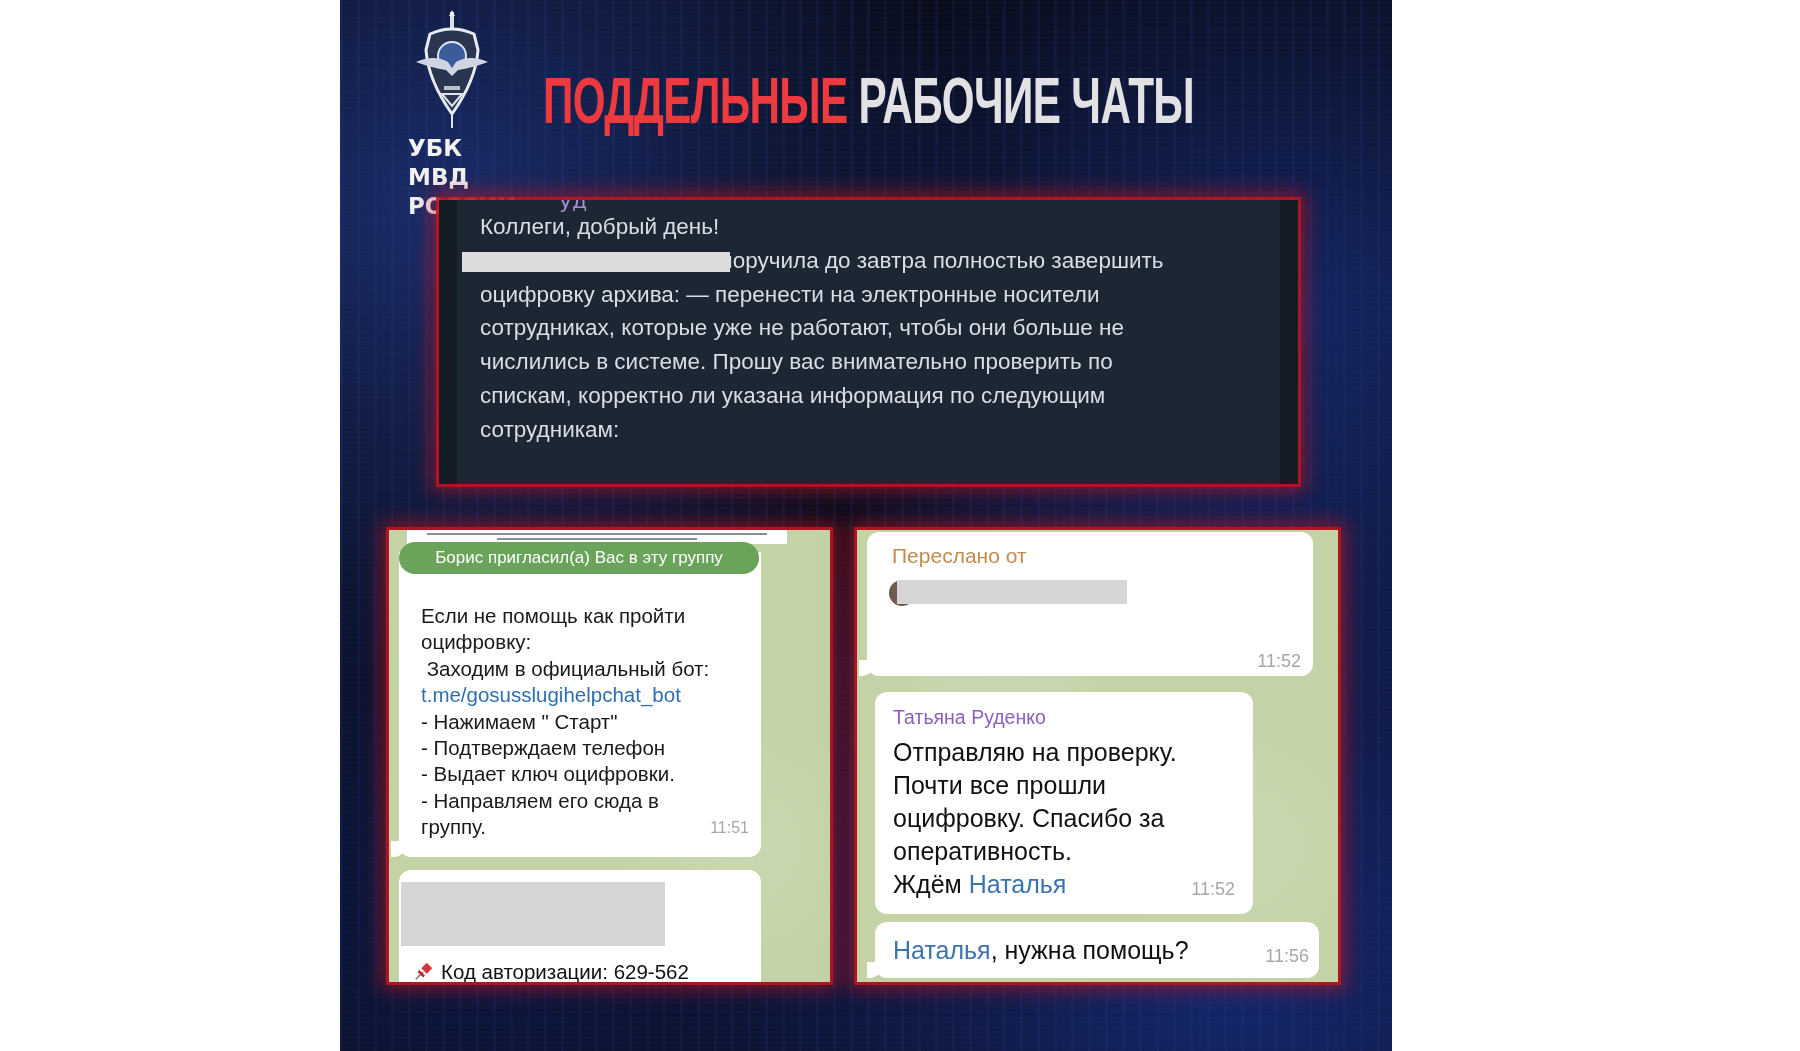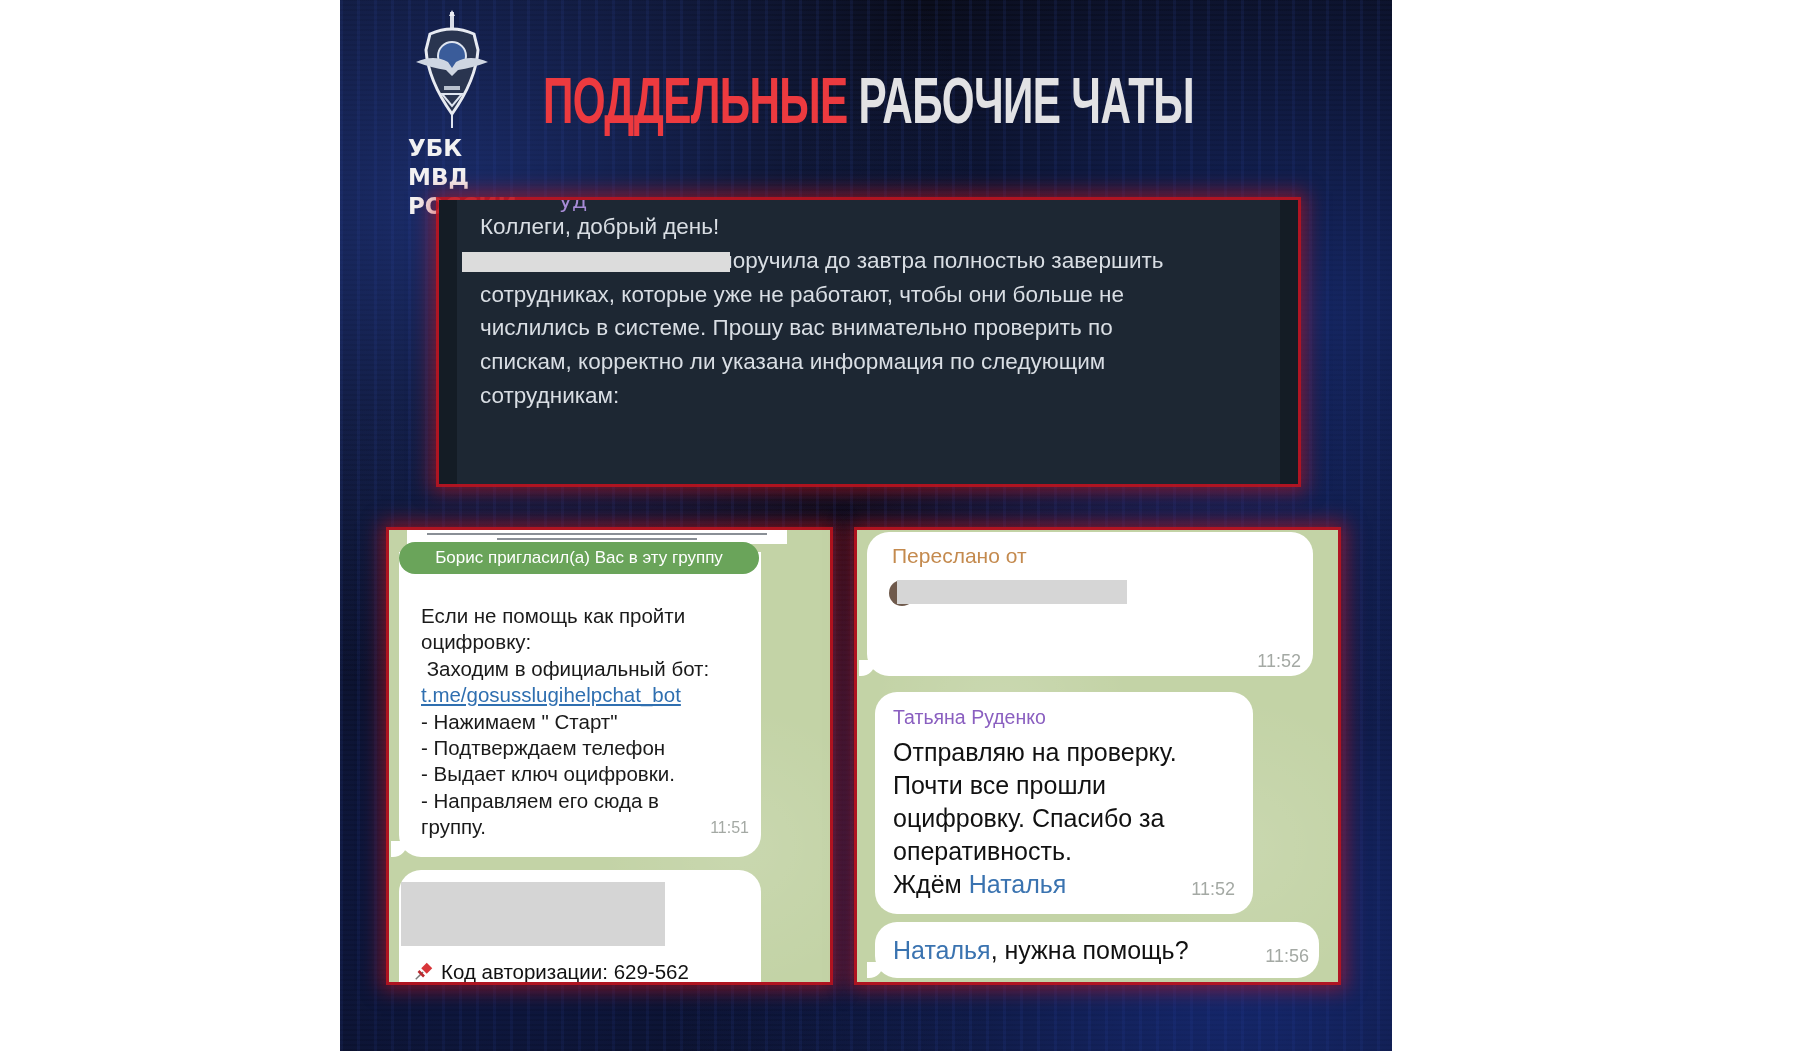--- a/index.html
+++ b/index.html
@@ -68,41 +68,41 @@
     background:
       radial-gradient(circle at 30% 40%, rgba(255,255,255,0.12), transparent 30%),
       radial-gradient(circle at 80% 70%, rgba(255,255,255,0.10), transparent 30%),
       #c3d3a6;
     overflow: hidden;
   }
   .panel-left { left: 49px; width: 441px; }
   .panel-right { left: 517px; width: 481px; }
 
   .bubble {
-    position: absolute; background: #ffffff; border-radius: 22px;
+    position: absolute; background: #ffffff; border-radius: 12px;
     font-family: "Liberation Sans", sans-serif; color: #111;
   }
   .time { position: absolute; color: #a4a9a4; font-size: 16px; }
 
   .tiny-header {
     position: absolute; left: 18px; top: 0; width: 380px; height: 14px;
     background: #ffffff;
   }
   .tiny-header .line1, .tiny-header .line2 {
     position: absolute; height: 2px; background: #8a8f96;
   }
   .service-pill {
     position: absolute; left: 10px; top: 12px; width: 360px; height: 32px;
     background: #6aa45a; border-radius: 16px; color: #ffffff;
     font-size: 17px; line-height: 32px; text-align: center;
     font-family: "Liberation Sans", sans-serif;
   }
   .b1 { left: 10px; top: 22px; width: 362px; height: 305px; border-top-left-radius: 0; border-top-right-radius: 0; }
   .b1 .text { position: absolute; left: 22px; top: 51px; font-size: 20.5px; line-height: 26.4px; color: #1a1a1a; }
-  .b1 .text a { color: #2f6fb0; text-decoration: underline; }
+  .b1 .text a { color: #2f6fb0; }
   .b1 .time { right: 12px; bottom: 20px; }
 
   .b2 { left: 10px; top: 340px; width: 362px; height: 140px; }
   .b2 .redact-2 { position: absolute; left: 2px; top: 12px; width: 264px; height: 64px; background: #d5d5d5; }
   .b2 .text { position: absolute; left: 14px; top: 90px; font-size: 20.5px; }
 
   .pin { display: inline-block; width: 22px; height: 22px; vertical-align: -3px; margin-right: 6px; }
 
   .b3 { left: 10px; top: 2px; width: 446px; height: 144px; }
   .b3 .fwd { position: absolute; left: 25px; top: 12px; font-size: 21px; color: #c48a4e; }
@@ -150,20 +150,21 @@
     <span class="red">ПОДДЕЛЬНЫЕ</span><span> </span><span class="gray">РАБОЧИЕ ЧАТЫ</span>
   </div>
 
   <div class="top-box glow">
     <div class="stripe-l"></div>
     <div class="stripe-r"></div>
     <div class="sender">уд</div>
     <div class="text">
       <div>Коллеги, добрый день!</div>
       <div style="padding-left:228px">, поручила до завтра полностью завершить</div>
+      <div>оцифровку архива: — перенести на электронные носители</div>
       <div>сотрудниках, которые уже не работают, чтобы они больше не</div>
       <div>числились в системе. Прошу вас внимательно проверить по</div>
       <div>спискам, корректно ли указана информация по следующим</div>
       <div>сотрудникам:</div>
     </div>
     <div class="redact redact-1"></div>
   </div>
 
   <div class="panel panel-left glow">
     <div class="bubble b1 tail-left">

